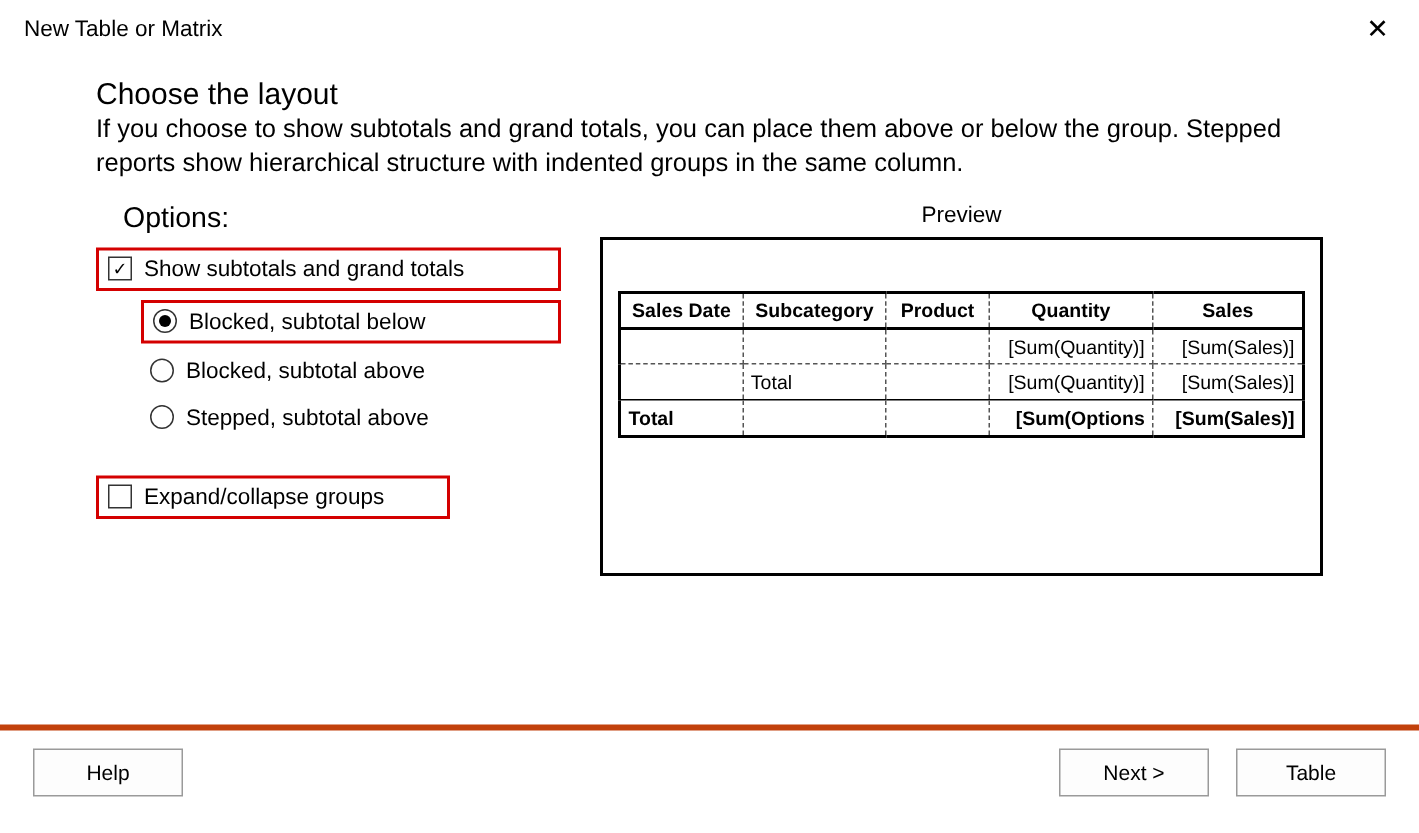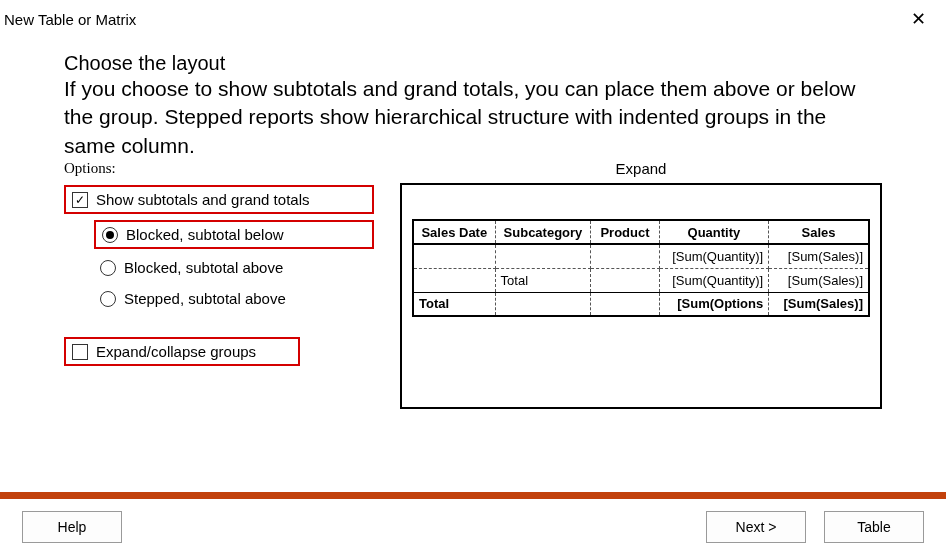--- a/index.html
+++ b/index.html
@@ -10,51 +10,52 @@
       background: #fff;
       width: 946px;
       height: 555px;
       position: relative;
       overflow: hidden;
     }
     .titlebar {
       display: flex;
       justify-content: space-between;
       align-items: center;
-      padding: 8px 14px 4px 4px;
+      padding: 8px 14px 4px 16px;
       font-size: 15px;
     }
     .close-x {
       font-size: 18px;
       font-weight: 300;
       cursor: pointer;
       padding: 2px 6px;
       line-height: 1;
     }
     .content {
       padding: 18px 64px 10px 64px;
     }
     .heading {
       font-size: 20px;
       font-weight: 400;
     }
     .desc {
-      font-size: 21px;
+      font-size: 17px;
       line-height: 1.35;
+      margin-bottom: 14px;
     }
     .body-row {
       display: flex;
       gap: 26px;
       align-items: flex-start;
     }
     .options-col { width: 310px; flex-shrink: 0; }
     .options-label {
-      font-size: 15px;
+      font-size: 19px;
+      margin-left: 18px;
       margin-bottom: 8px;
-      font-family: Liberation Serif, serif;
     }
     .opt-line {
       display: flex;
       align-items: center;
       gap: 8px;
       padding: 4px 6px;
       font-size: 15px;
     }
     .hl {
       border: 2px solid #d40000;
@@ -127,22 +128,22 @@
     .ptable col.c3 { width: 15%; }
     .ptable col.c4 { width: 24%; }
     .ptable col.c5 { width: 22%; }
     .outer-top { border-top: 2px solid #000 !important; }
     .outer-bottom { border-bottom: 2px solid #000 !important; }
     .outer-left { border-left: 2px solid #000 !important; }
     .outer-right { border-right: 2px solid #000 !important; }
 
     .footer {
       position: absolute;
-      left: 0; right: 0; bottom: 0;
-      border-top: 7px solid #c2410c;
+      left: 0; right: 0; bottom: 12px;
+      border-top: 4px solid #c2410c;
       padding: 12px 22px;
       display: flex;
       align-items: center;
       background: #fff;
     }
     .btn {
       min-width: 100px;
       height: 32px;
       border: 1px solid #9a9a9a;
       background: #fdfdfd;
@@ -197,21 +198,21 @@
 
       <div class="spacer2"></div>
 
       <div class="opt-line hl" style="width:236px">
         <span class="checkbox"></span>
         <span>Expand/collapse groups</span>
       </div>
     </div>
 
     <div class="preview-col">
-      <div class="preview-label">Expand</div>
+      <div class="preview-label">Preview</div>
       <div class="preview-frame">
         <table class="ptable">
           <colgroup>
             <col class="c1">
               <col class="c2">
               <col class="c3">
               <col class="c4">
               <col class="c5">
           </colgroup>
           <tbody>

